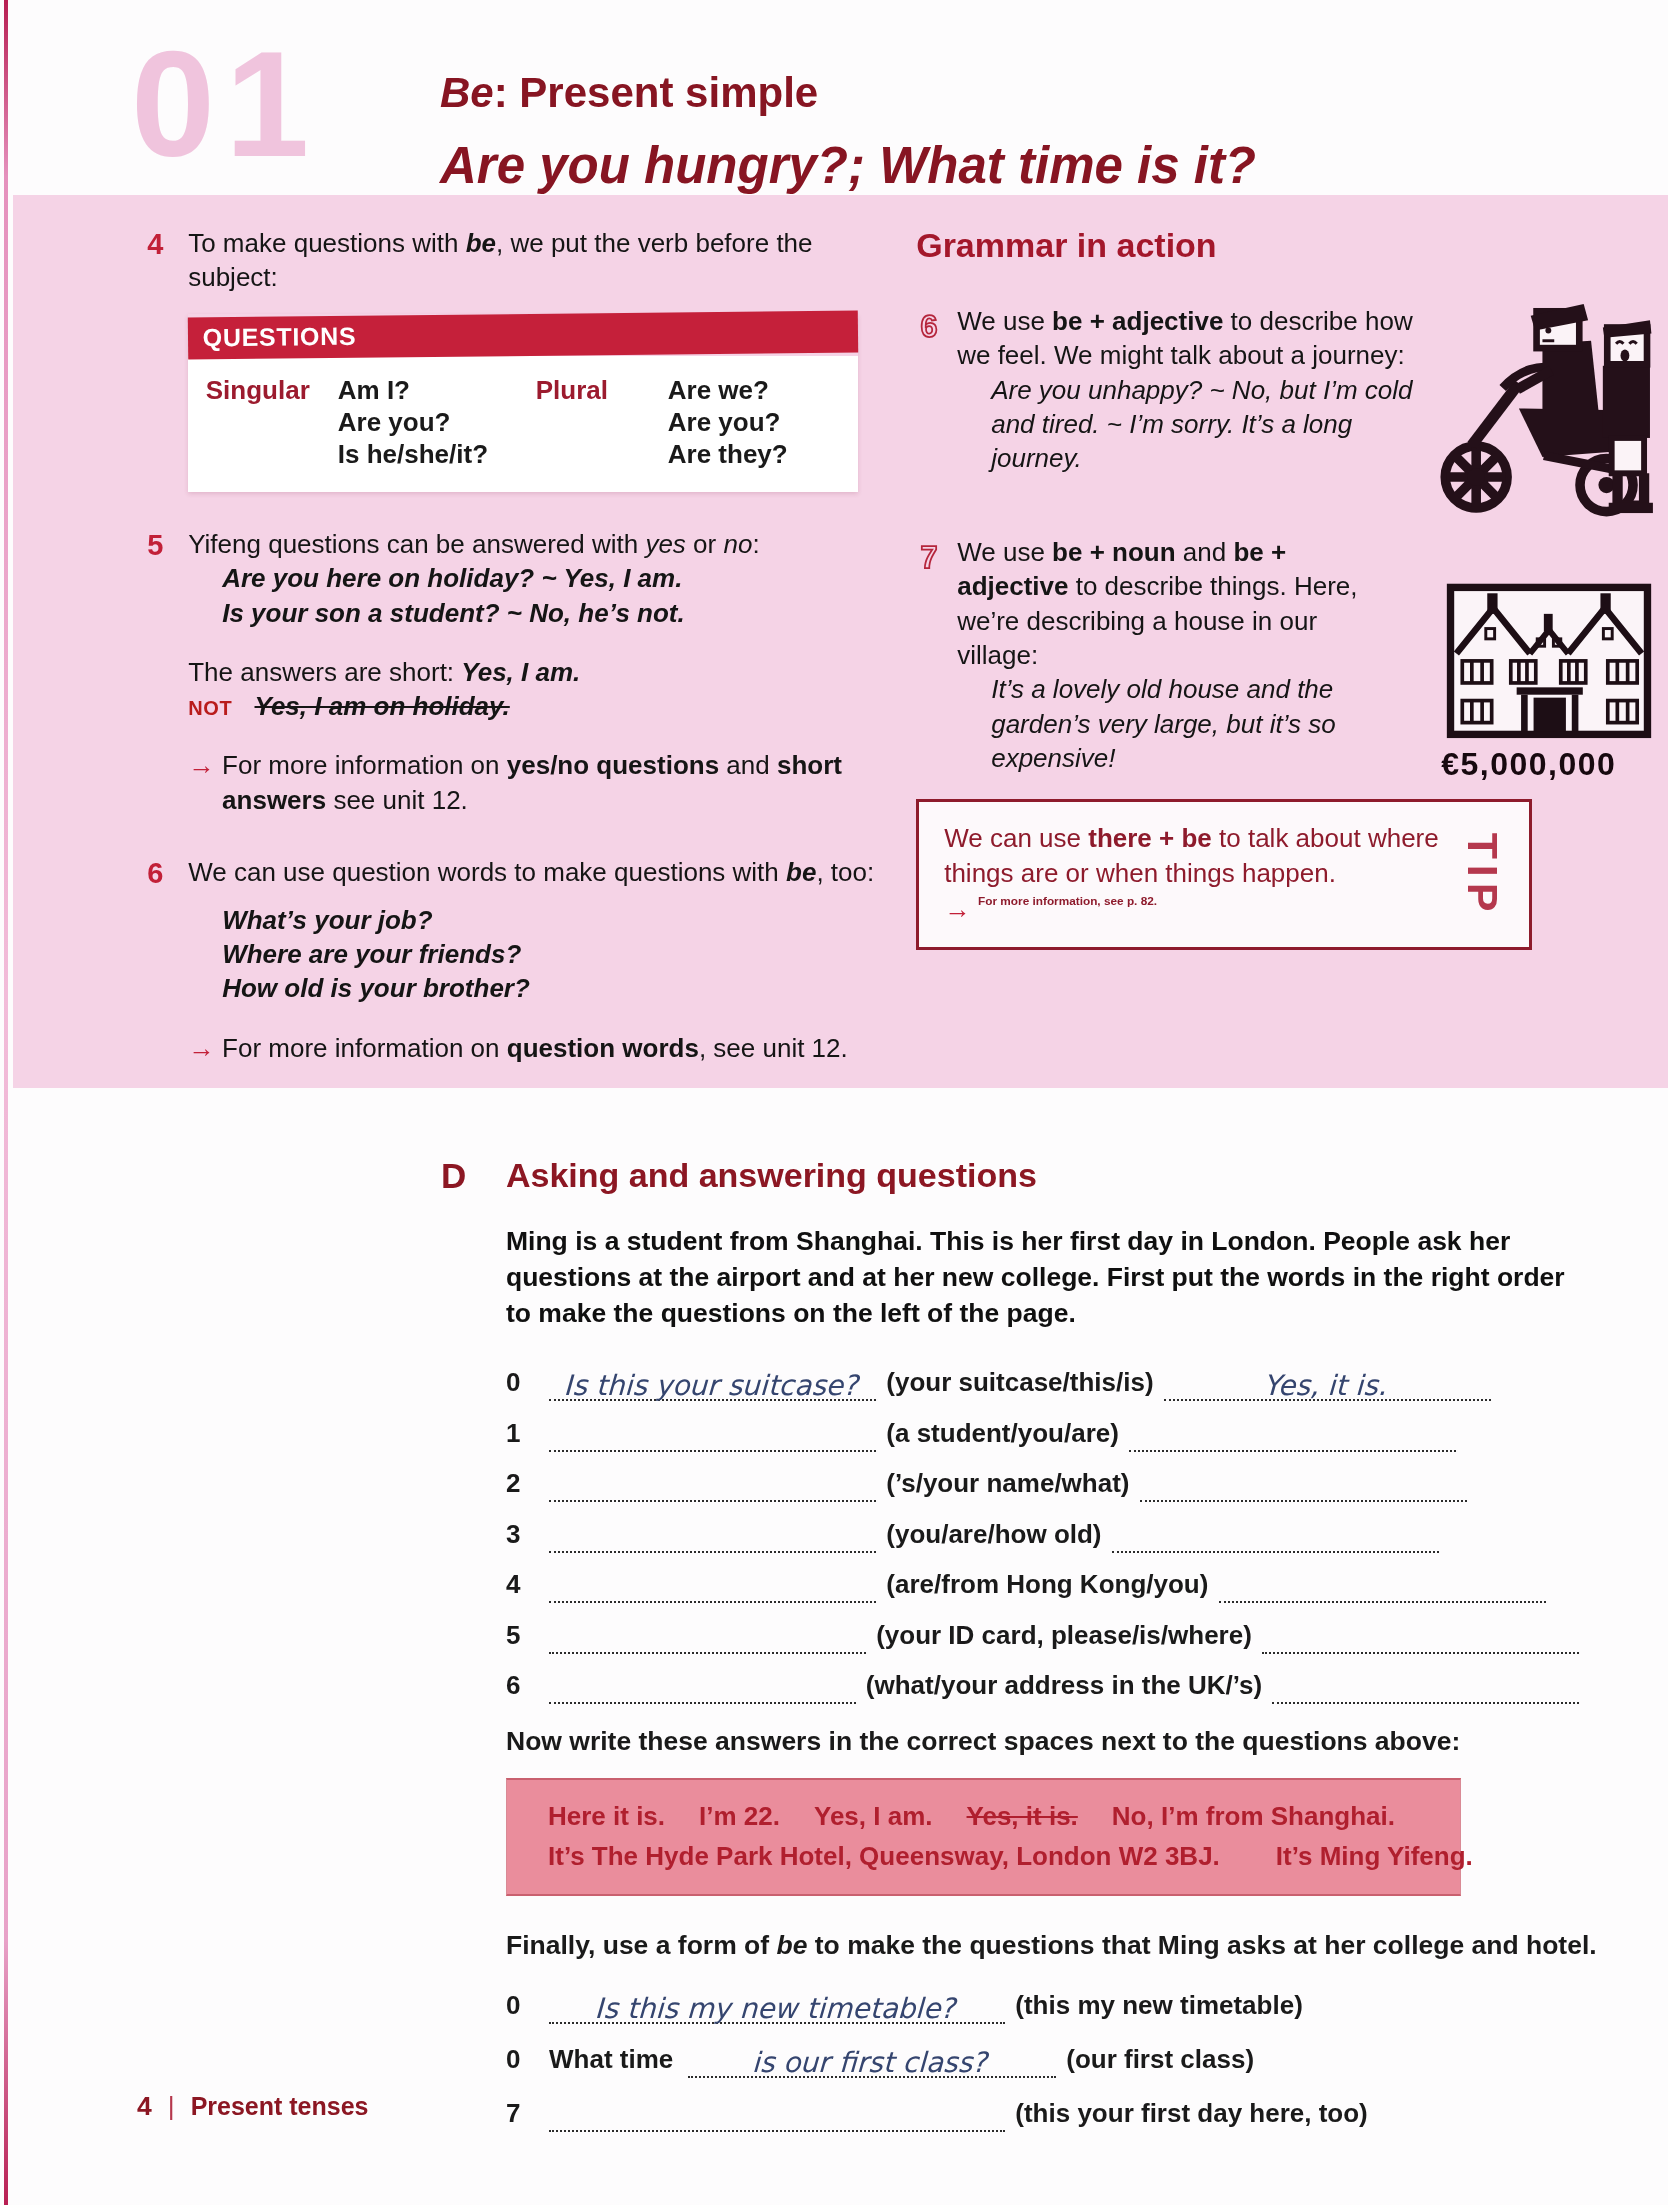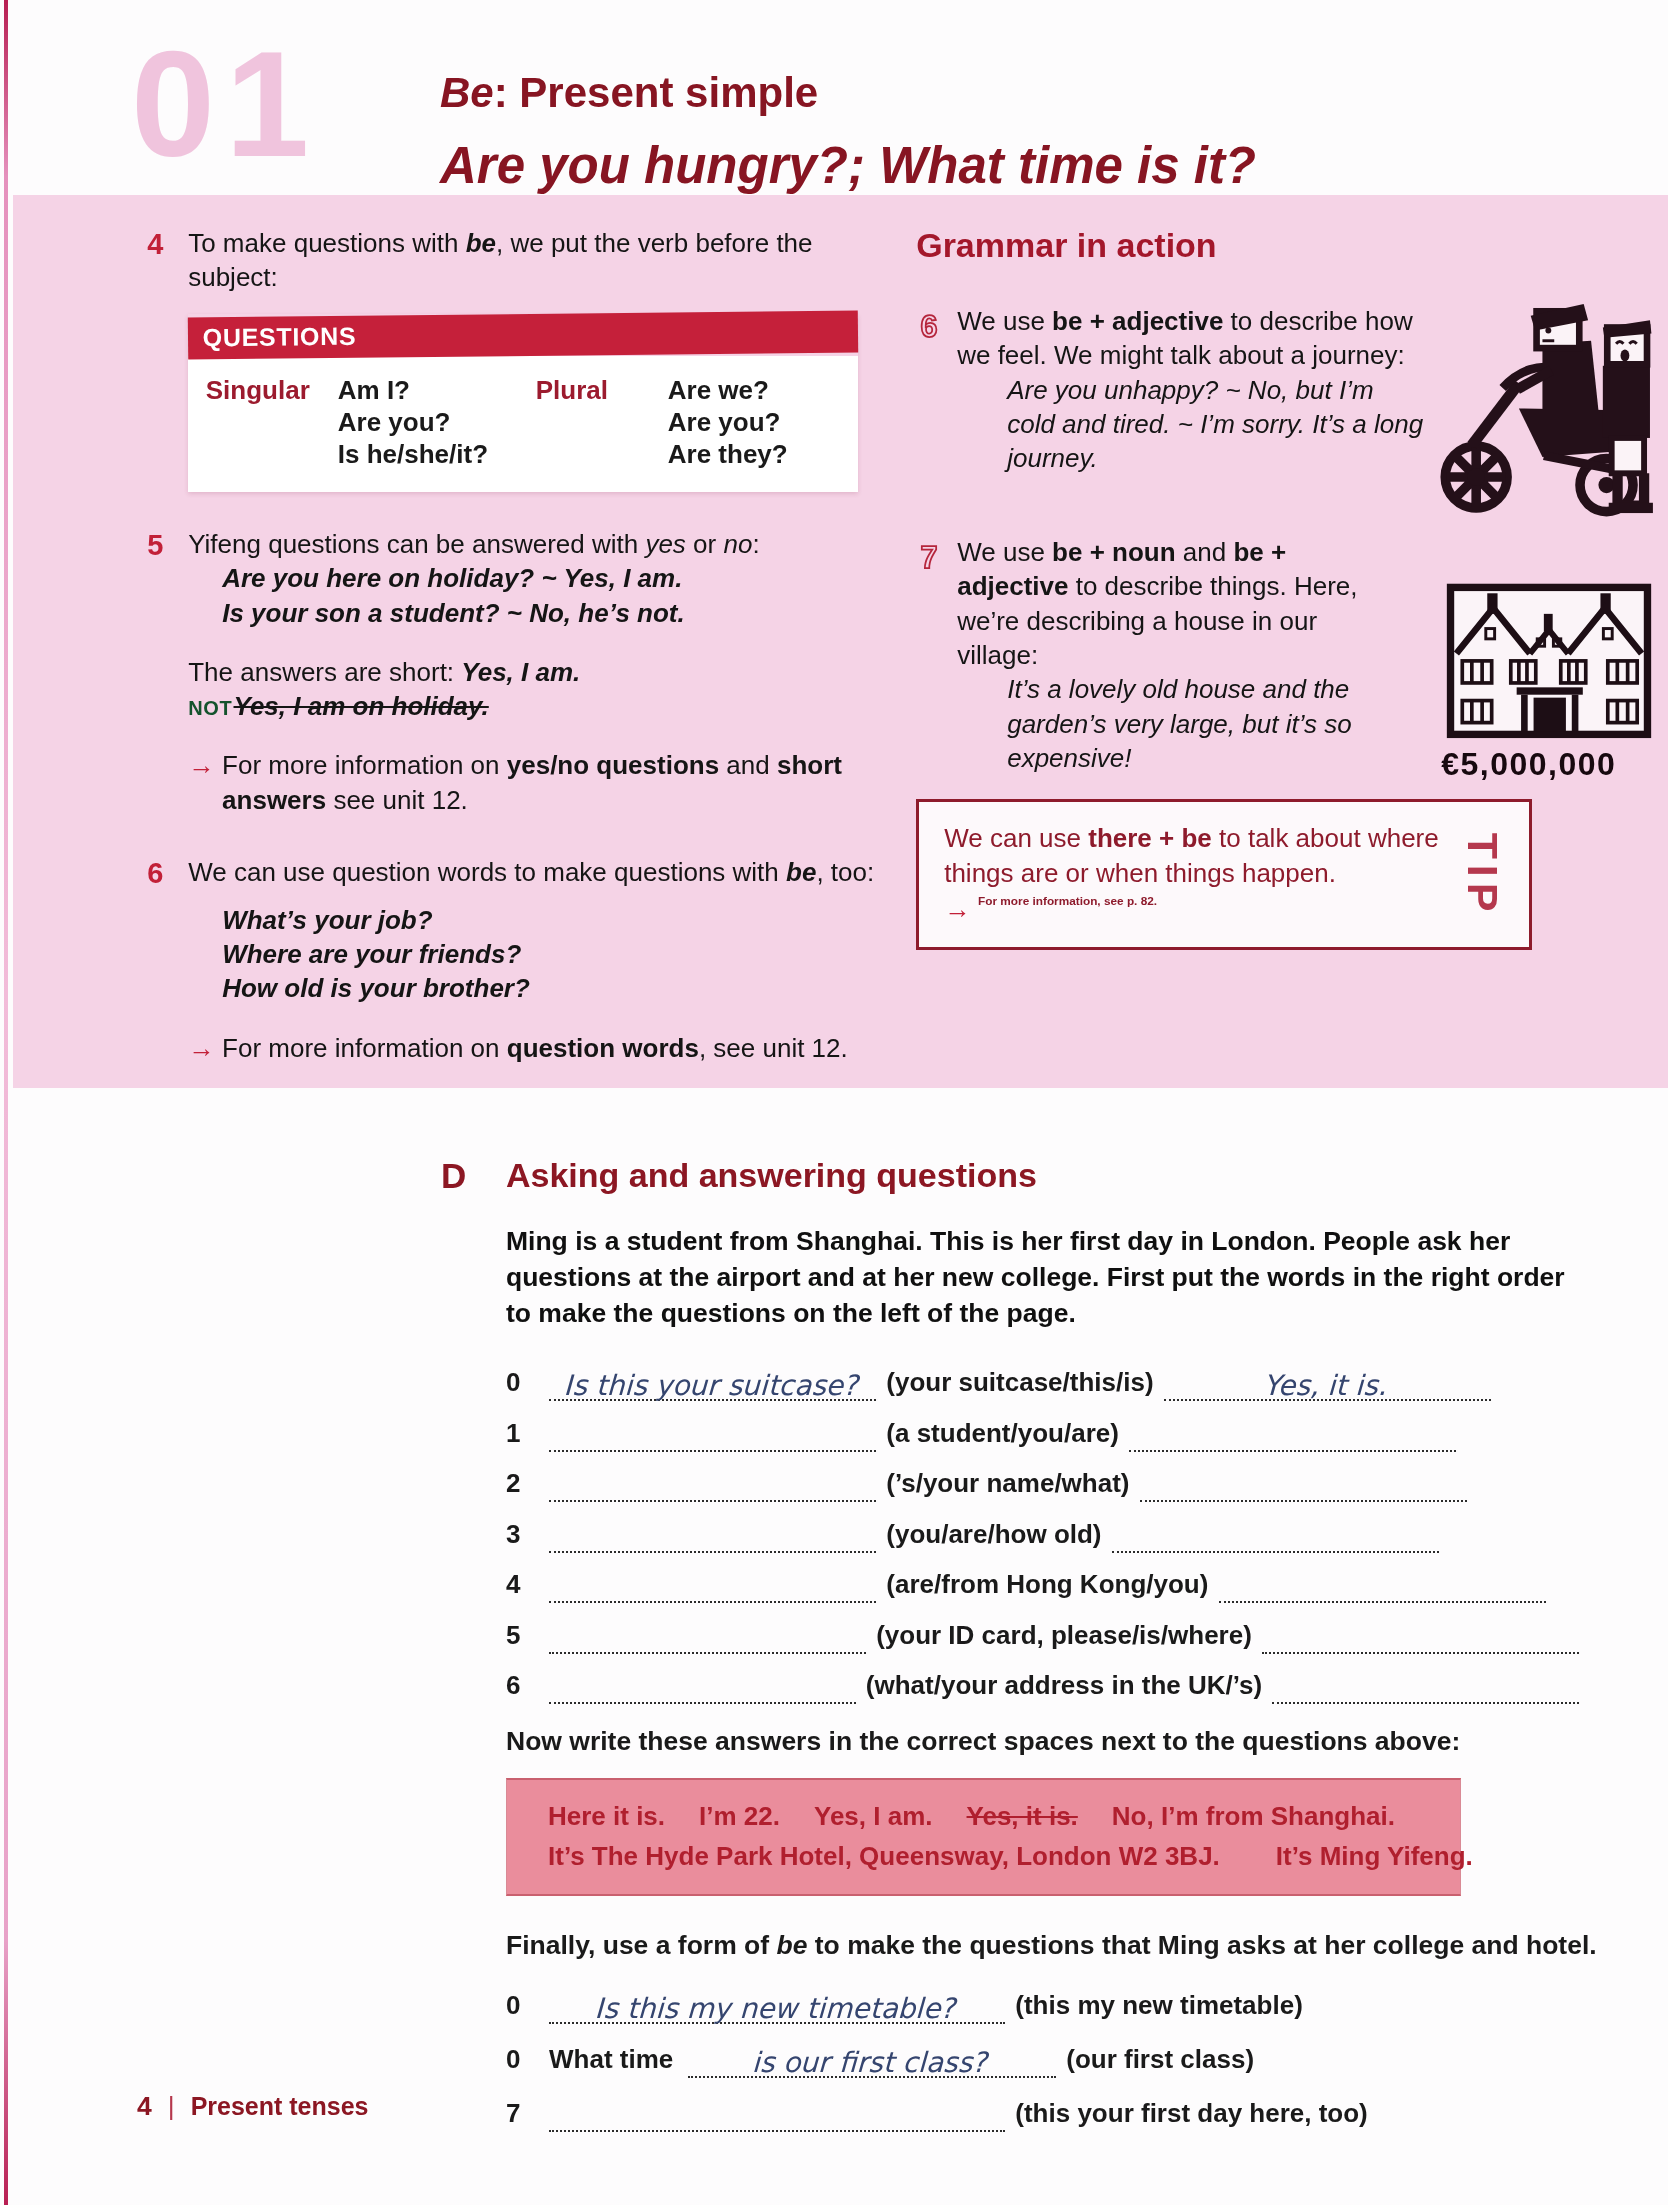--- a/index.html
+++ b/index.html
@@ -16,32 +16,32 @@
   .title1 .it{font-style:italic;}
   .title2{font-size:51px;font-weight:700;font-style:italic;margin-top:18px;}
   
   .panel{position:absolute;left:13.2px;top:195px;width:1655px;height:893px;background:#f5d3e6;}
   .gnum{color:#c22038;font-weight:700;font-size:29px;width:41px;flex:none;line-height:1.25;}
   .gitem{display:flex;}
   .gbody{font-size:26px;line-height:1.32;color:#151515;}
   .b{font-weight:700;}
   .bi{font-weight:700;font-style:italic;}
   .ex{font-style:italic;font-weight:700;margin-left:34px;}
-  .ex-light{font-style:italic;margin-left:50px;}
+  .ex-light{font-style:italic;margin-left:34px;}
   .col-left{position:absolute;left:134px;top:31px;width:735px;}
   
   .qtable{margin-left:41px;margin-top:19px;width:670px;box-shadow:0 1.5px 4.4px rgba(120,30,60,.15);}
   .qtable-head{background:#c5203a;color:#fff;font-weight:700;font-size:25px;
     padding:5.9px 14.7px 7.4px;transform:rotate(-0.6deg);letter-spacing:0.7px;}
   .qtable-body{background:#fff;padding:19px 17.6px 22px;display:grid;
     grid-template-columns:132px 198px 132px auto;row-gap:1px;font-size:26px;font-weight:700;}
   .qlabel{color:#9c1b2e;font-weight:700;}
   .arrow-line{display:flex;margin-top:25px;}
   .arrow{color:#c22038;font-weight:700;flex:none;margin-right:7.4px;font-size:26.5px;}
-  .not-label{color:#14532d;font-size:20px;font-weight:700;margin-right:1px;letter-spacing:0.7px;}
+  .not-label{color:#b91c1c;font-size:20px;font-weight:700;margin-right:22px;letter-spacing:0.7px;}
   .struck{text-decoration:line-through;text-decoration-thickness:2.2px;}
   .mt18{margin-top:13.2px;} .mt34{margin-top:25px;} .mt48{margin-top:35px;} .mt52{margin-top:38px;}
   
   .gia-heading{position:absolute;left:903px;top:31px;font-size:34px;font-weight:700;color:#a3172b;}
   .ritem{position:absolute;display:flex;}
   .hollow-num{flex:none;width:41px;padding-top:1.5px;}
   .r6{left:903px;top:109px;width:559px;}
   .r7{left:903px;top:340px;width:515px;}
   .moto{position:absolute;left:1419px;top:103px;}
   .house{position:absolute;left:1433px;top:388px;}

